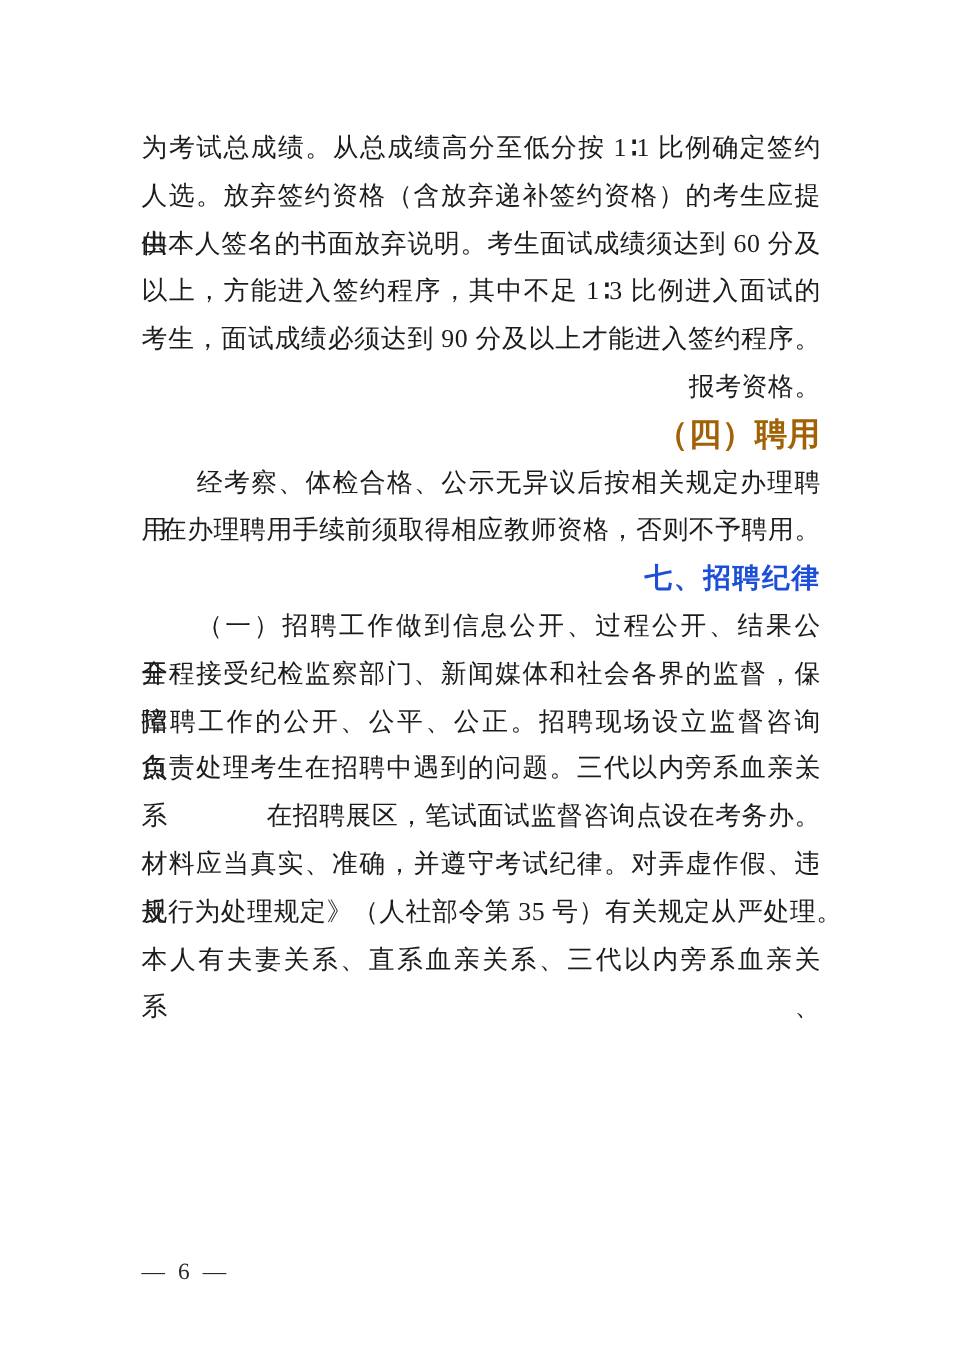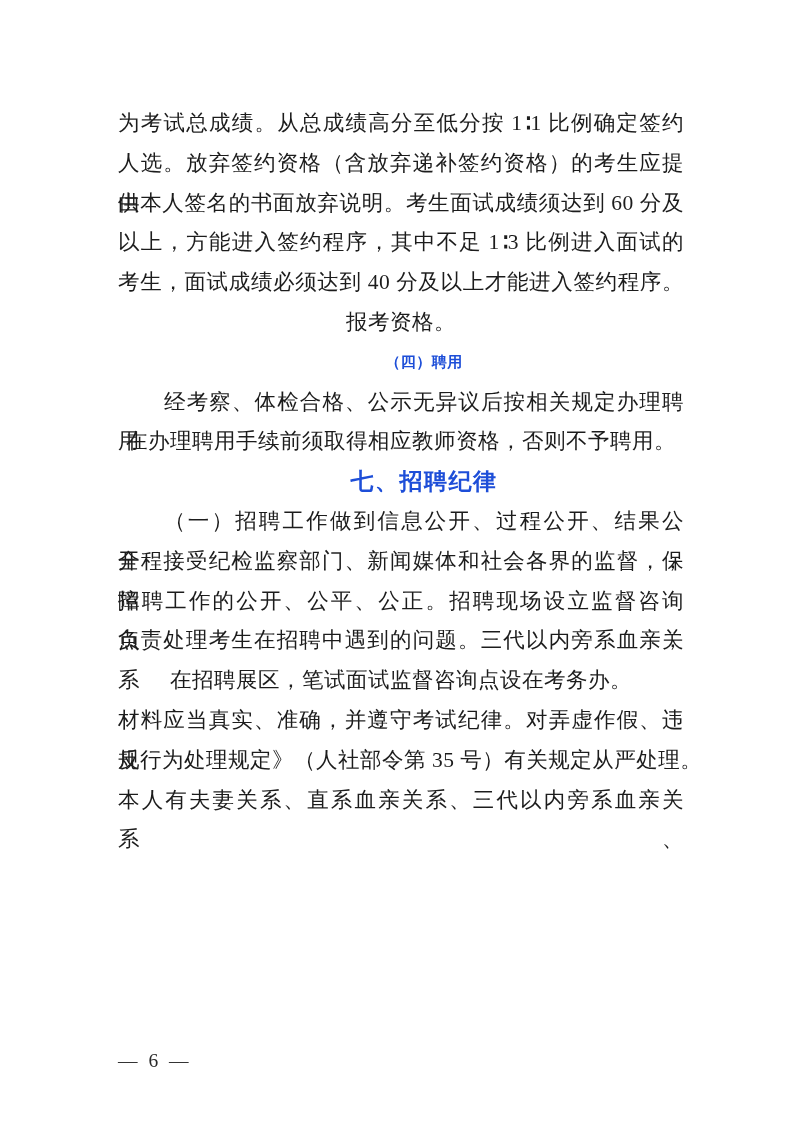--- a/index.html
+++ b/index.html
@@ -20,34 +20,34 @@
     left: 118px; top: 104px;
     width: 566px;
     color: #1c1c1c;
   }
   .line {
     font-size: 21.5px;
     line-height: 39.8px;
     height: 39.8px;
     letter-spacing: 0.5px;
     white-space: nowrap;
-    text-align: center;
+    text-align: right;
   }
   .line.fill {
     white-space: normal;
     text-align: justify;
     text-align-last: justify;
     text-justify: inter-character;
   }
   .line.indent { text-indent: 46px; }
   .h-kai {
     font-weight: bold;
-    font-size: 15px;
+    font-size: 27px;
     font-family: "Liberation Serif", serif;
-    color: #1d4ed8;
+    color: #a16207;
   }
   .h-hei {
     font-weight: bold;
     font-size: 23px;
     font-family: "Liberation Sans", sans-serif;
     color: #2e2e2e;
     letter-spacing: 1.5px;
   }
   .page-footer {
     position: absolute;
@@ -61,21 +61,21 @@
 </style>
 </head>
 <body>
 
 <div class="page" style="background: rgb(255, 255, 255);">
   <div class="doc-body" style="color: rgb(28, 28, 28);">
       <div class="line fill">为考试总成绩。从总成绩高分至低分按 1∶1 比例确定签约</div>
       <div class="line fill">人选。放弃签约资格（含放弃递补签约资格）的考生应提供</div>
       <div class="line fill">由本人签名的书面放弃说明。考生面试成绩须达到 60 分及</div>
       <div class="line fill">以上，方能进入签约程序，其中不足 1∶3 比例进入面试的</div>
-      <div class="line fill">考生，面试成绩必须达到 40 分及以上才能进入签约程序。</div>
+      <div class="line fill">考生，面试成绩必须达到 90 分及以上才能进入签约程序。</div>
       <div class="line">报考资格。</div>
       <div class="line indent h-kai">（四）聘用</div>
       <div class="line fill indent">经考察、体检合格、公示无异议后按相关规定办理聘用</div>
       <div class="line">在办理聘用手续前须取得相应教师资格，否则不予聘用。</div>
       <div class="line indent h-hei" style="color: #1d4ed8;">七、招聘纪律</div>
       <div class="line fill indent">（一）招聘工作做到信息公开、过程公开、结果公开，</div>
       <div class="line fill">全程接受纪检监察部门、新闻媒体和社会各界的监督，保障</div>
       <div class="line fill">招聘工作的公开、公平、公正。招聘现场设立监督咨询点，</div>
       <div class="line fill">负责处理考生在招聘中遇到的问题。三代以内旁系血亲关系</div>
       <div class="line">在招聘展区，笔试面试监督咨询点设在考务办。</div>

